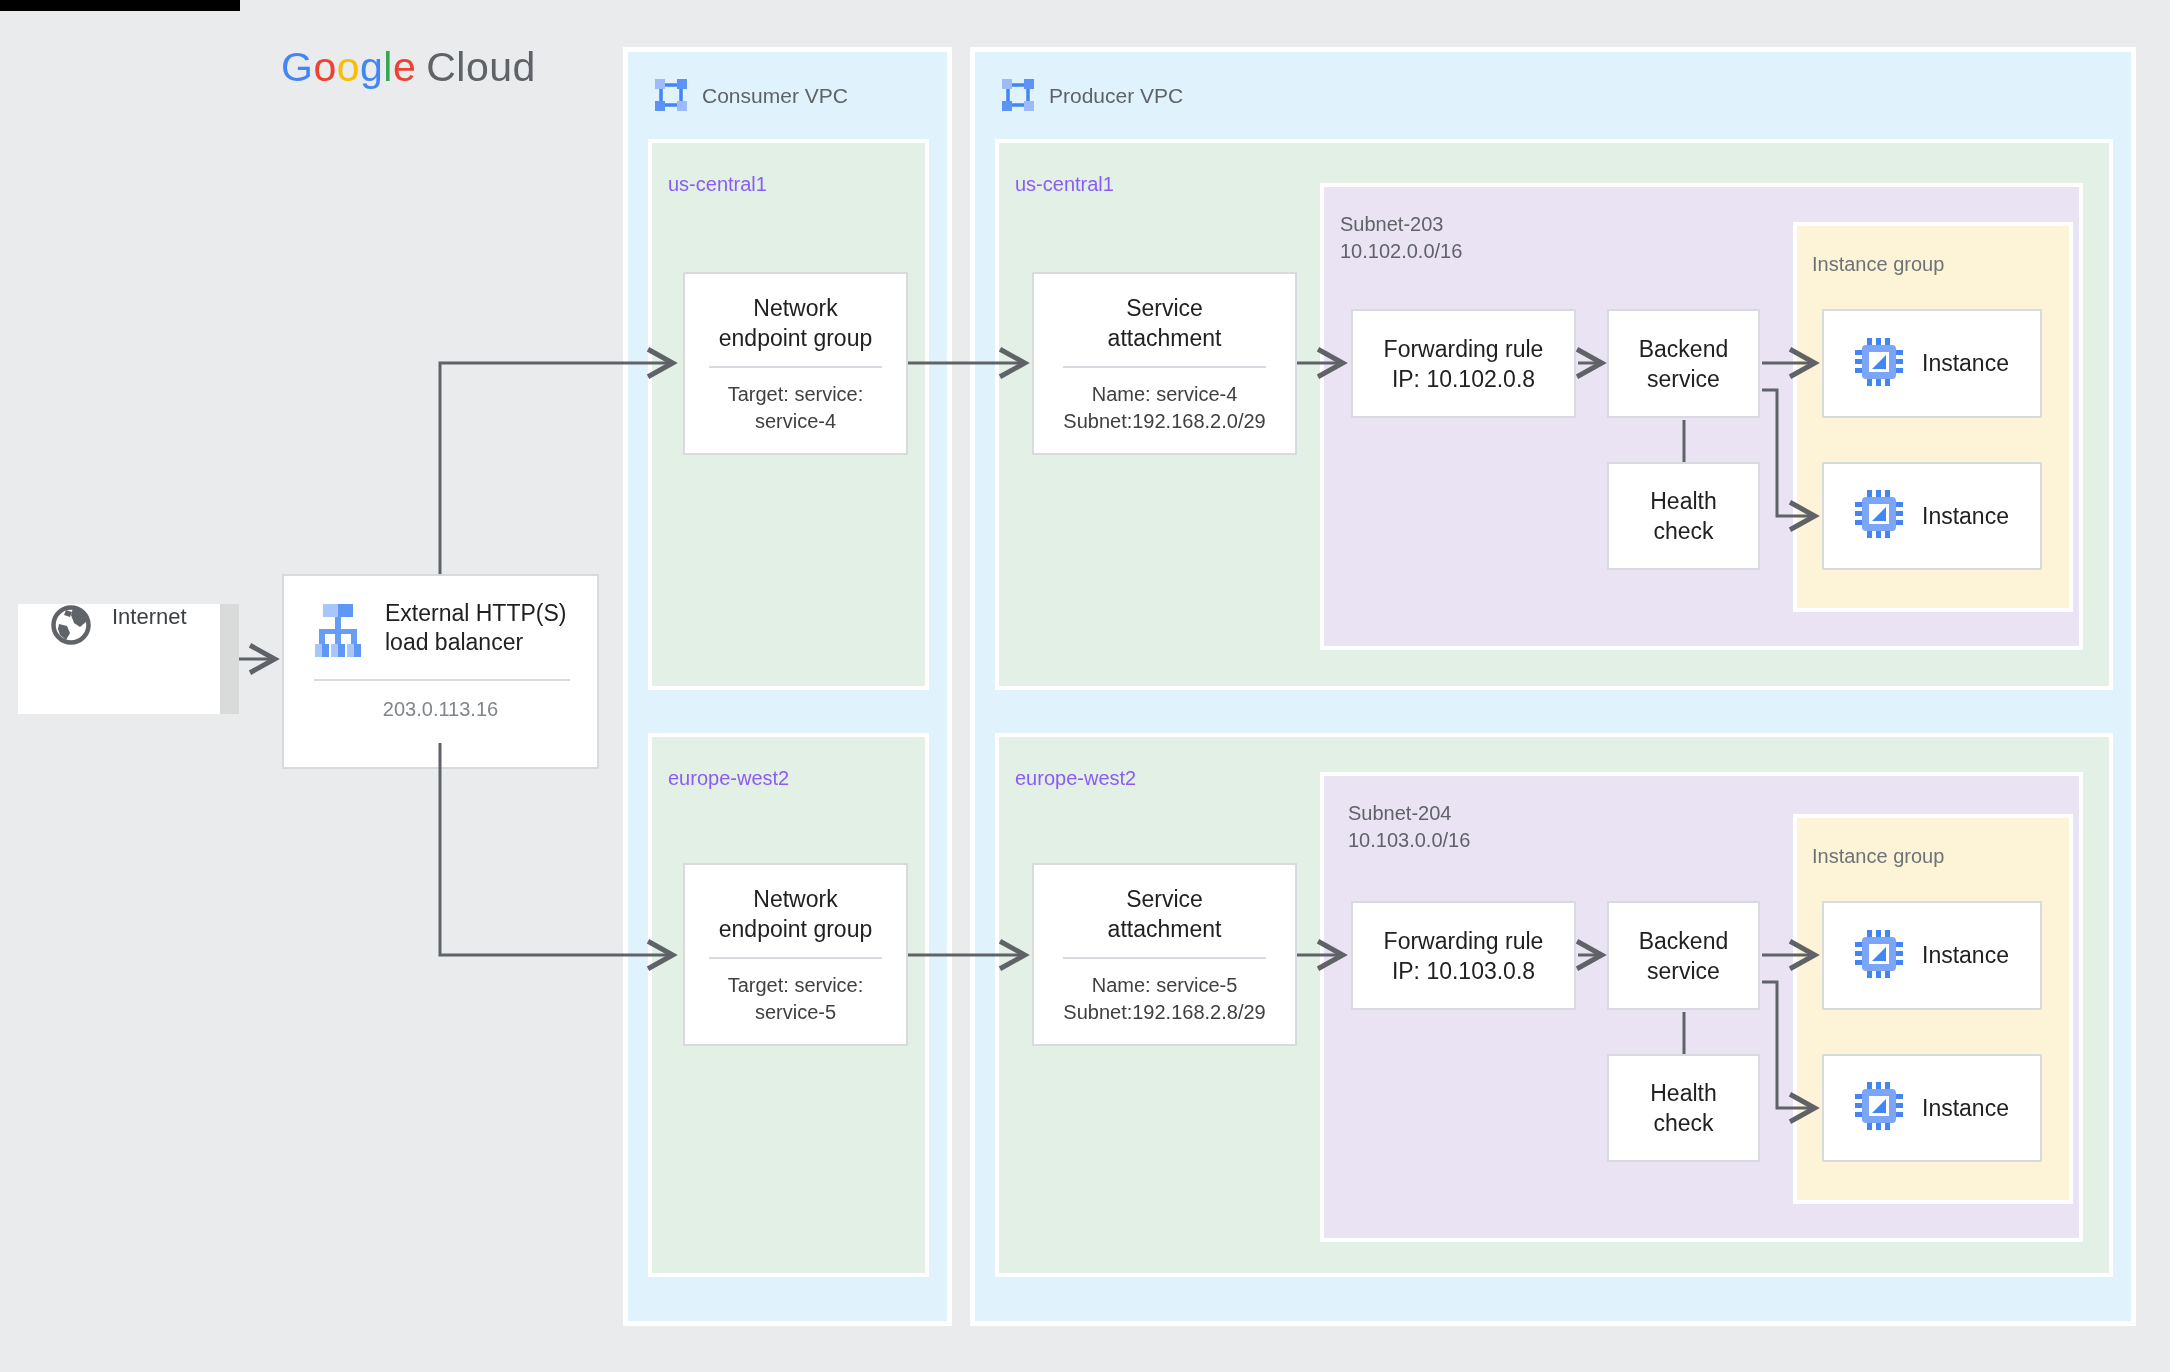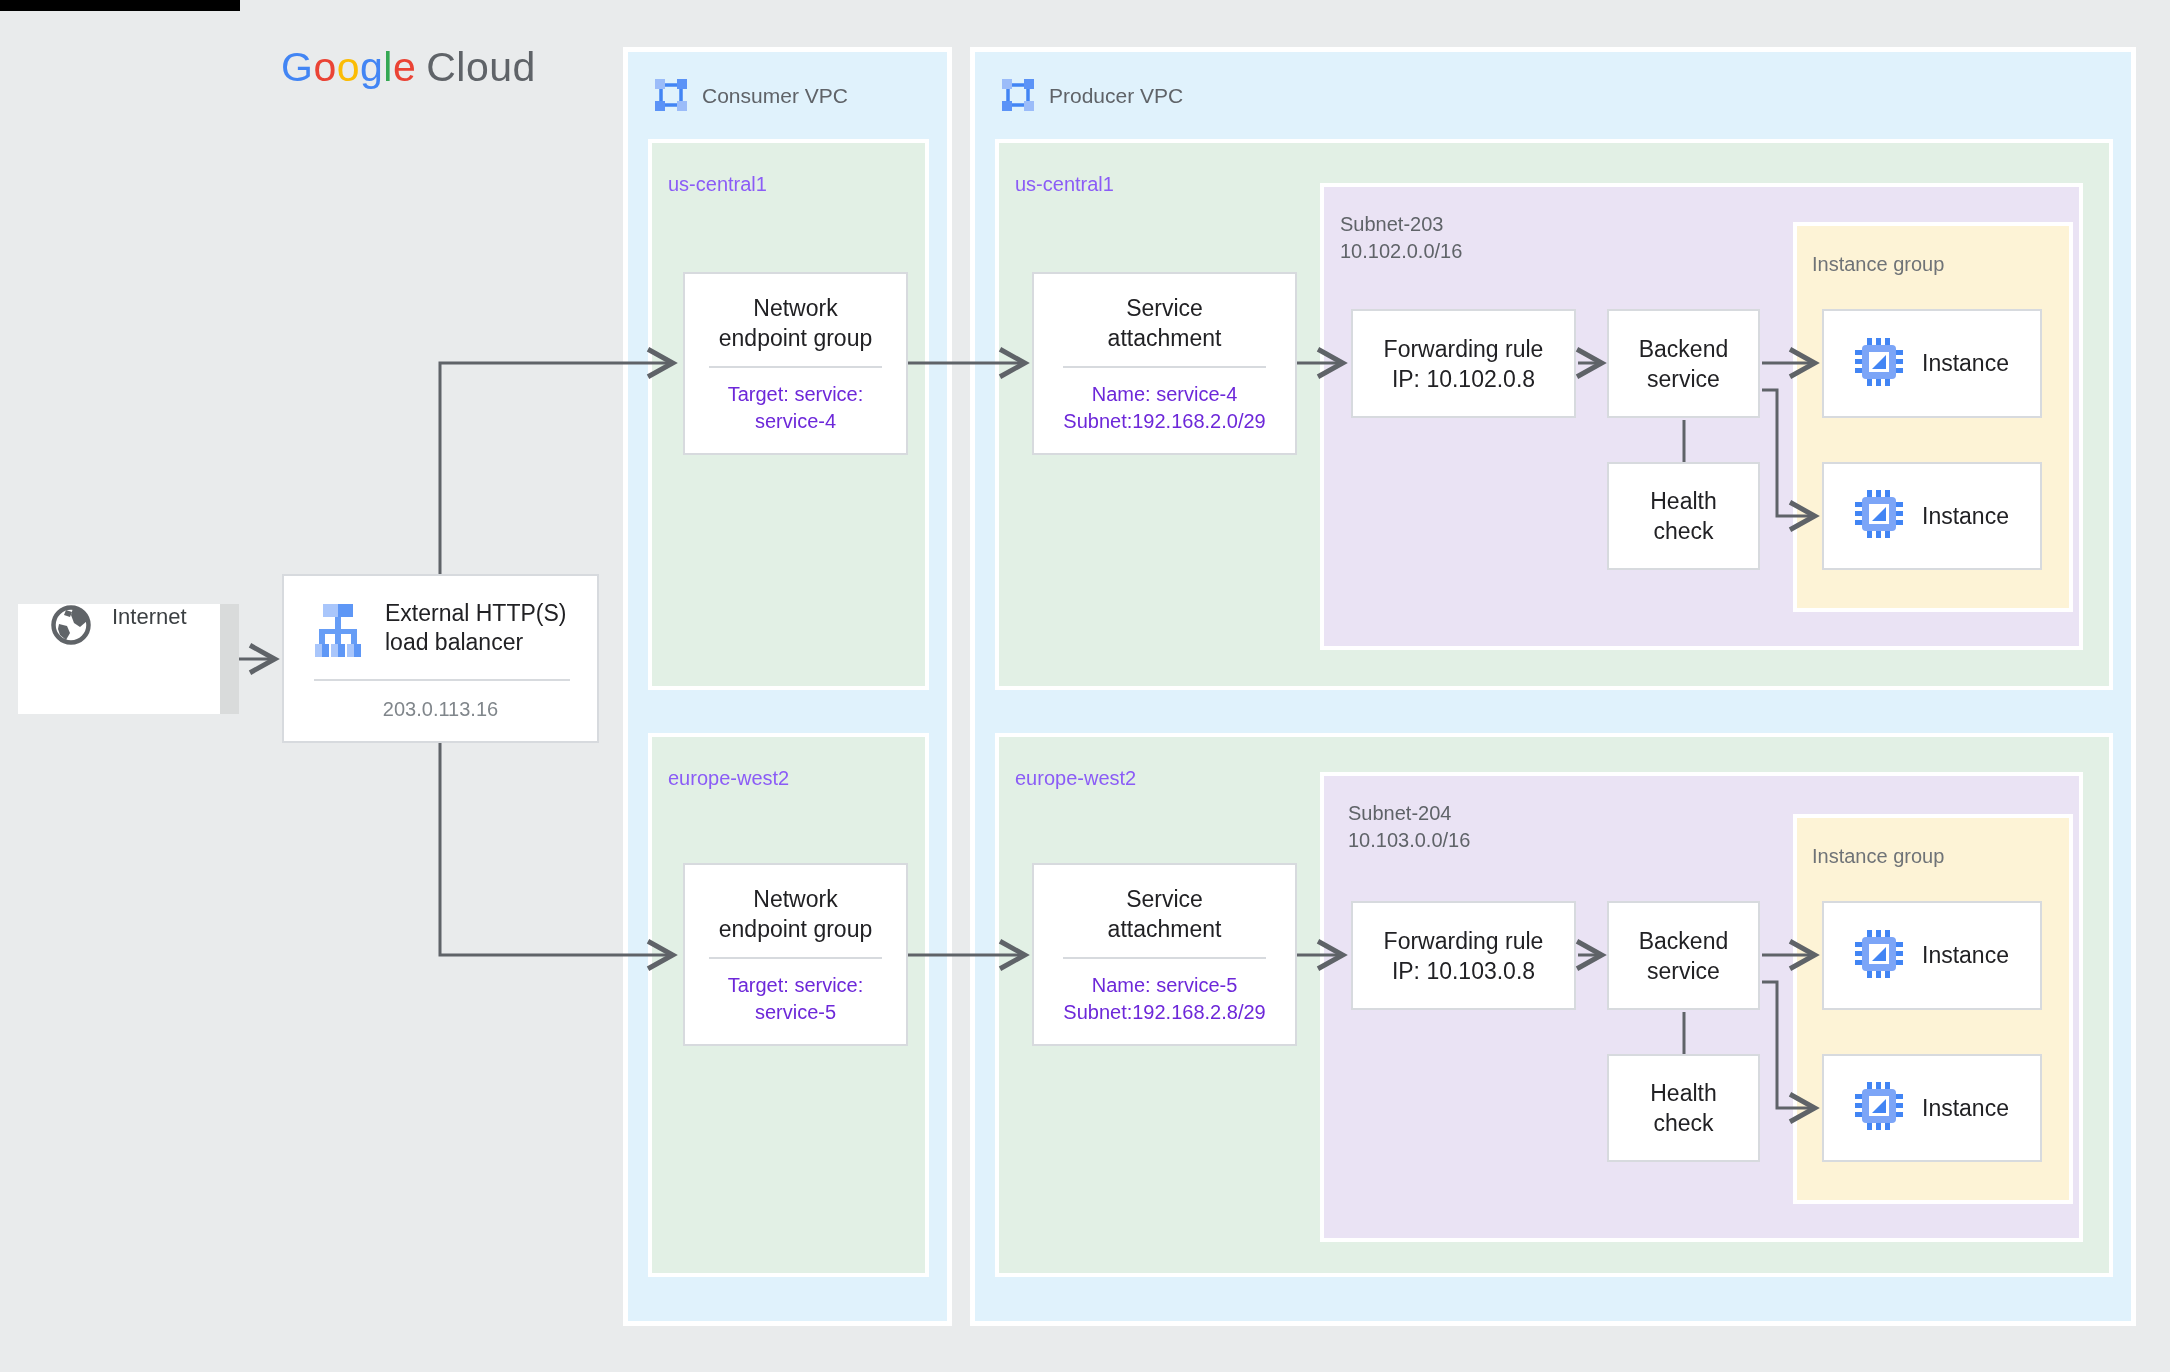--- a/index.html
+++ b/index.html
@@ -26,35 +26,35 @@
   .region-label { font-size:20px; color:#8b5cf6; line-height:26px; }
 
   .subnet-purple { background:#eae3f4; border:4px solid #ffffff; }
   .subnet-label { font-size:20px; color:#5f6368; line-height:27px; }
 
   .ig-yellow { background:#fdf3d6; border:4px solid #ffffff; }
 
   .box { background:#ffffff; border:2px solid #d7dade; display:flex; flex-direction:column;
          align-items:center; justify-content:center; text-align:center; }
   .box .title { font-size:23px; line-height:30px; color:#212124; }
-  .box .detail { font-size:20px; line-height:27px; color:#6d28d9; }
+  .box .detail { font-size:20px; line-height:27px; color:#404040; }
   .box .divider { width:78%; border-top:2px solid #d7dade; margin:13px 0; }
 
   .instance-box { background:#ffffff; border:2px solid #d7dade; display:flex; flex-direction:row;
                   align-items:center; padding-left:30px; }
   .instance-box .title { font-size:23px; color:#212124; margin-left:18px; }
 
   
   .internet-box { left:18px; top:604px; width:202px; height:110px; background:#ffffff;
                   display:flex; padding-left:32px; }
   .internet-box .label { font-size:22px; color:#3c4043; margin-left:20px; }
   .internet-shadow { left:220px; top:604px; width:19px; height:110px; background:#d9dbdb; }
 
   
-  .lb-box { left:282px; top:574px; width:317px; height:169px; background:#ffffff; border:2px solid #d7dade;text-decoration:underline; }
+  .lb-box { left:282px; top:574px; width:317px; height:195px; background:#ffffff; border:2px solid #d7dade;text-decoration:underline; }
   .lb-title { position:absolute; left:101px; top:23px; font-size:23px; line-height:29px;
               color:#212124; text-align:left; }
   .lb-divider { position:absolute; left:30px; top:103px; width:256px; border-top:2px solid #d7dade; }
   .lb-ip { position:absolute; left:0; top:122px; width:100%; text-align:center;
            font-size:20px; color:#80868b; }
 
   svg.overlay { position:absolute; left:0; top:0; width:2170px; height:1372px; pointer-events:none; }
 </style>
 </head>
 <body>

